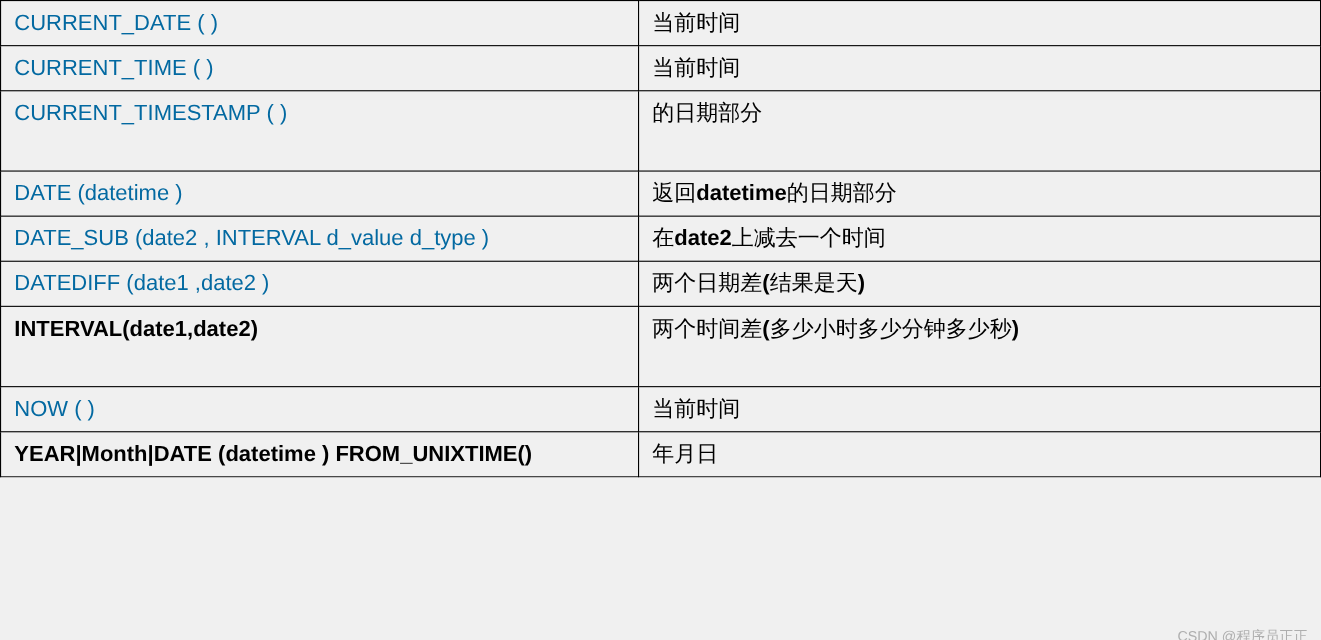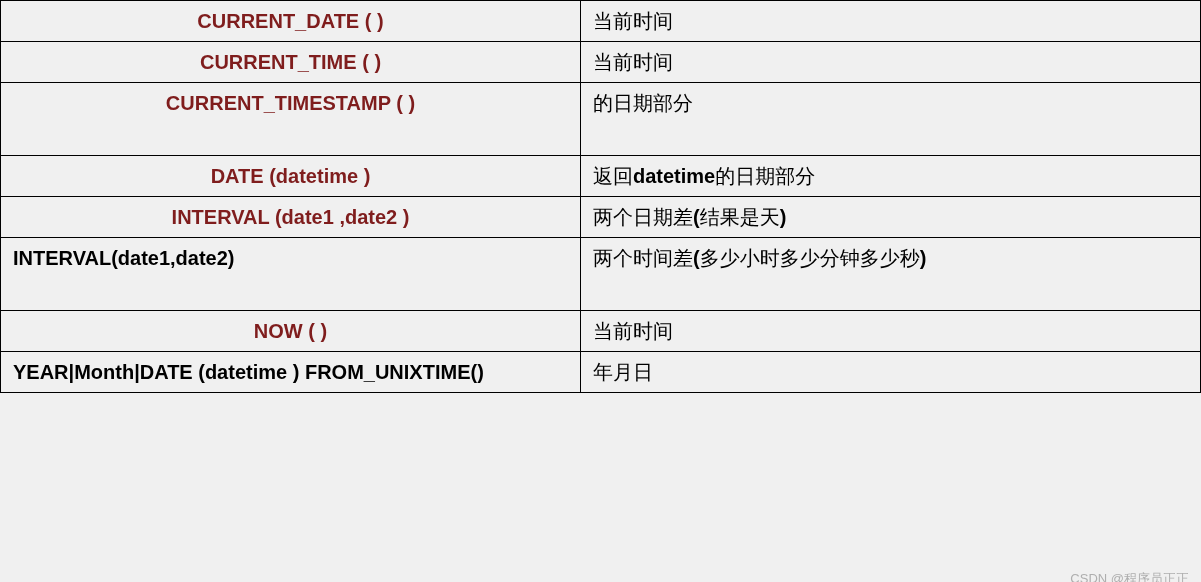--- a/index.html
+++ b/index.html
@@ -19,23 +19,22 @@
     padding: 6px 12px;
     vertical-align: top;
     font-size: 20px;
     line-height: 1.4;
   }
   .col-func {
     width: 555px;
     font-weight: bold;
   }
   .red-bold {
-    color: #7f1d1d;
-    font-weight: bold;
-    text-align: center;
+    color: #0369a1;
+    font-weight: normal;
   }
   .black-bold {
     color: #000;
     font-weight: bold;
   }
   .desc {
     color: #000;
     font-weight: normal;
   }
   .desc b {
@@ -70,21 +69,25 @@
       </tr>
       <tr class="rowwrap">
         <td class="col-func red-bold tall">CURRENT_TIMESTAMP (  )</td>
         <td class="desc tall">的日期部分</td>
       </tr>
       <tr class="rowwrap">
         <td class="col-func red-bold">DATE (datetime )</td>
         <td class="desc">返回<b>datetime</b>的日期部分</td>
       </tr>
       <tr class="rowwrap">
-        <td class="col-func red-bold">INTERVAL (date1 ,date2 )</td>
+        <td class="col-func red-bold">DATE_SUB (date2 , INTERVAL d_value d_type )</td>
+        <td class="desc">在<b>date2</b>上减去一个时间</td>
+      </tr>
+      <tr class="rowwrap">
+        <td class="col-func red-bold">DATEDIFF (date1 ,date2 )</td>
         <td class="desc">两个日期差<b>(</b>结果是天<b>)</b></td>
       </tr>
       <tr class="rowwrap">
         <td class="col-func black-bold tall">INTERVAL(date1,date2)</td>
         <td class="desc tall">两个时间差<b>(</b>多少小时多少分钟多少秒<b>)</b></td>
       </tr>
       <tr class="rowwrap">
         <td class="col-func red-bold">NOW (  )</td>
         <td class="desc">当前时间</td>
       </tr>

